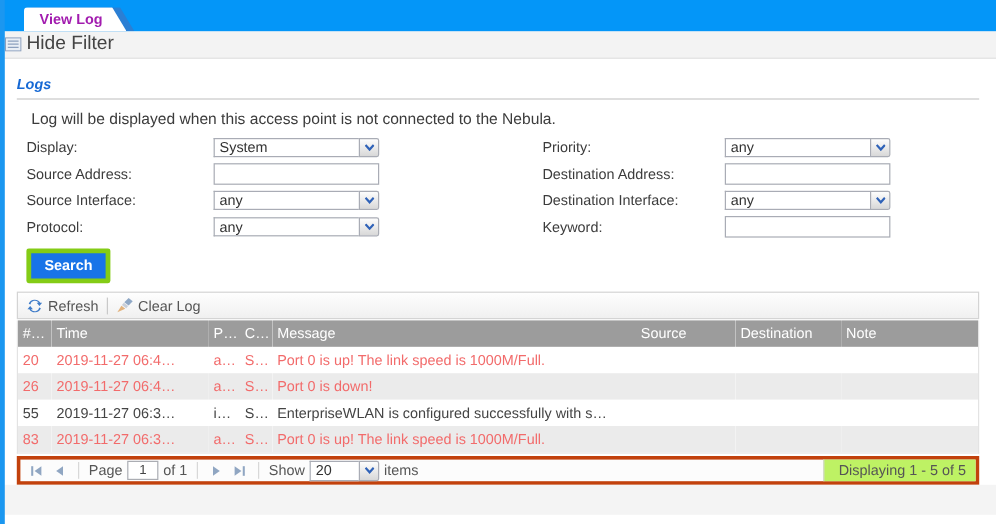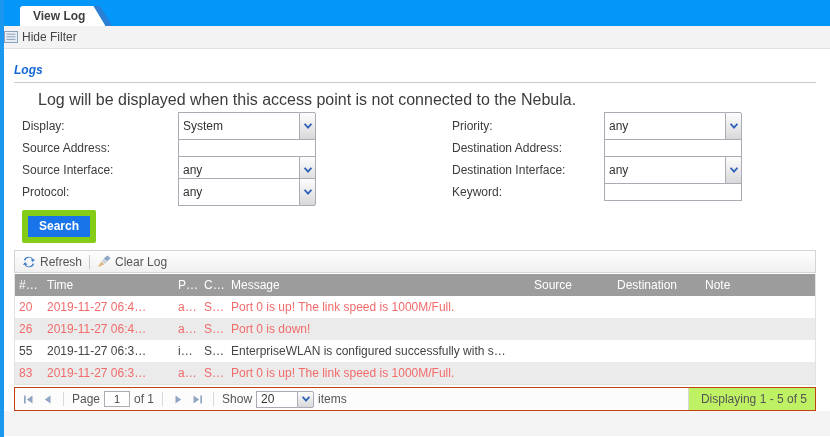--- a/index.html
+++ b/index.html
@@ -18,64 +18,64 @@
     position:absolute; left:26px; bottom:0; height:20px; width:86px;
     background:#2B7FD4; clip-path:polygon(0 0, calc(100% - 12px) 0, 100% 100%, 0 100%);
   }
   .tab {
     position:absolute; left:20px; bottom:0; height:20px;
     background:#FFFFFF; padding:0 20px 0 13px;
     display:flex; align-items:center;
     clip-path:polygon(0 0, calc(100% - 12px) 0, 100% 100%, 0 100%);
     border-top-left-radius:3px;
   }
-  .tab-label { color:#404040; font-weight:bold; font-size:12px; }
+  .tab-label { color:#a21caf; font-weight:bold; font-size:12px; }
 
   
   .filterbar {
     height:23px; background:#F3F3F3; border-bottom:1px solid #E2E2E2;
     display:flex; align-items:center; padding-left:4px; gap:4px; cursor:pointer;
   }
-  .filterbar-label { font-size:12px; color:#444444; }
+  .filterbar-label { font-size:16px; color:#444444; }
 
   
   .content { padding:0 14px; }
   .section-title {
     margin-top:14px; color:#1568D4; font-weight:bold; font-size:12px;
     padding-bottom:5px; border-bottom:1px solid #C9C9C9;font-style:italic;
   }
-  .note { font-size:16px; color:#3C3C3C; margin:8px 0 6px 24px; }
+  .note { font-size:13px; color:#3C3C3C; margin:8px 0 6px 12px; }
 
   .filter-grid {
     display:grid; grid-template-columns:156px 274px 152px auto;
     margin-left:8px; align-items:center;
   }
   .fitem { height:22px; display:flex; align-items:center; }
   .flabel { font-size:12px; color:#3C3C3C; }
 
-  .combo { display:flex; width:138px; height:28px; cursor:pointer; }
+  .combo { display:flex; width:138px; height:16px; cursor:pointer; }
   .combo-text {
     flex:1; border:1px solid #A9ACB5; border-right:none; background:#FFFFFF;
     font-size:12px; color:#333333; padding:0 4px; display:flex; align-items:center;
     overflow:hidden; white-space:nowrap;
   }
   .combo-btn {
     width:17px; background:linear-gradient(#FDFDFD,#D8D8D8);
     border:1px solid #A9ACB5; display:flex; align-items:center; justify-content:center;
     border-radius:0 2px 2px 0;
   }
   .tinput {
     width:138px; height:18px; border:1px solid #A9ACB5; background:#fff;
     font-size:12px; color:#333333; padding:0 4px; font-family:"Liberation Sans",sans-serif;
   }
 
   .search-btn {
     margin:7px 0 0 8px; display:inline-block; cursor:pointer;
     background:#1874E8; color:#FFFFFF; font-weight:bold; font-size:12px;
-    padding:3px 11px 4px; border-radius:2px; border:6px solid #84cc16;
+    padding:3px 11px 4px; border-radius:2px; border:4px solid #84cc16;
   }
 
   
   .grid-wrap { margin-top:7px; }
   .grid-toolbar {
     border:1px solid #D4D4D4; background:linear-gradient(#FEFEFE,#F0F0F0);
     height:23px; display:flex; align-items:center; padding:0 7px; font-size:12px; color:#555555;
   }
   .tb-btn { display:flex; align-items:center; gap:4px; cursor:pointer; }
   .tb-sep { width:1px; height:14px; background:#C9C9C9; margin:0 7px; }
@@ -86,21 +86,21 @@
     background:#9C9C9C; color:#FFFFFF; font-weight:normal; text-align:left;
     height:22px; padding:0 4px; overflow:hidden; white-space:nowrap; cursor:pointer;
   }
   tbody td { height:22px; padding:0 4px; color:#444444; overflow:hidden; white-space:nowrap; }
   tbody tr { cursor:pointer; }
   tbody tr.alt { background:#EBEBEB; }
   tbody tr.sev-error td { color:#F26B6B; }
 
   
   .pager {
-    border:1px solid #c2410c; background:#FCFCFC; height:24px; margin-top:2px;
+    border:3px solid #c2410c; background:#FCFCFC; height:24px; margin-top:2px;
     display:flex; align-items:center; padding:0 0 0 6px; font-size:12px; color:#555555; gap:4px;
   }
   .pager-icon { width:15px; height:15px; display:flex; align-items:center; justify-content:center; cursor:pointer; }
   .pager-sep { width:1px; height:14px; background:#D8D8D8; margin:0 4px; }
   .pager-input {
     width:26px; height:16px; border:1px solid #ABADB3; font-size:11px; text-align:center;
     padding:0; font-family:"Liberation Sans",sans-serif; color:#444;
   }
   .show-combo { width:58px; height:17px; }
   .displaying {

